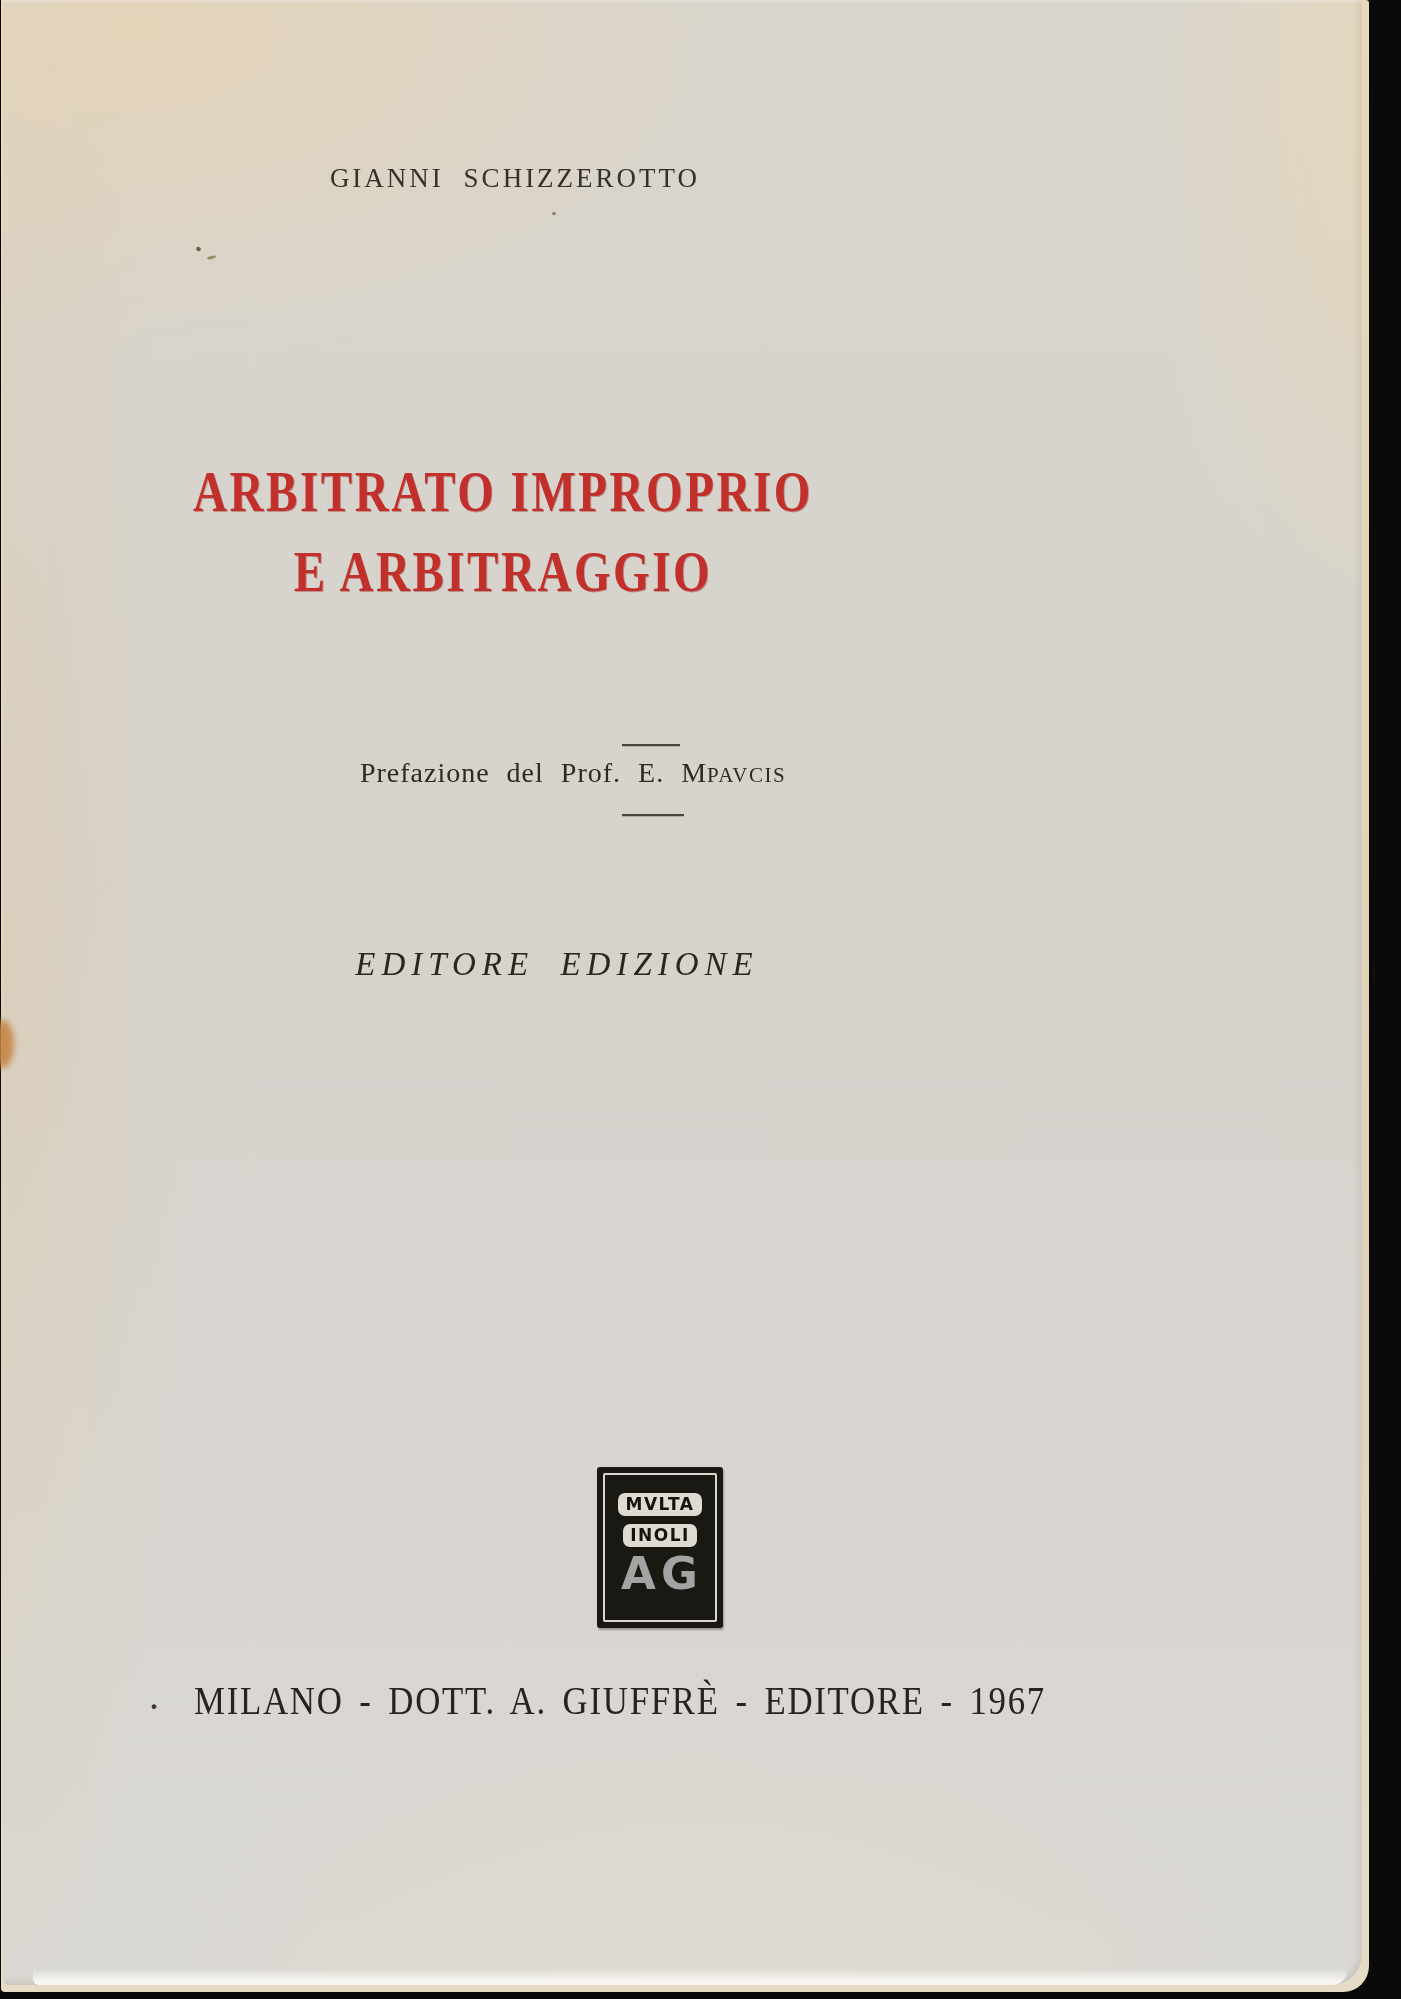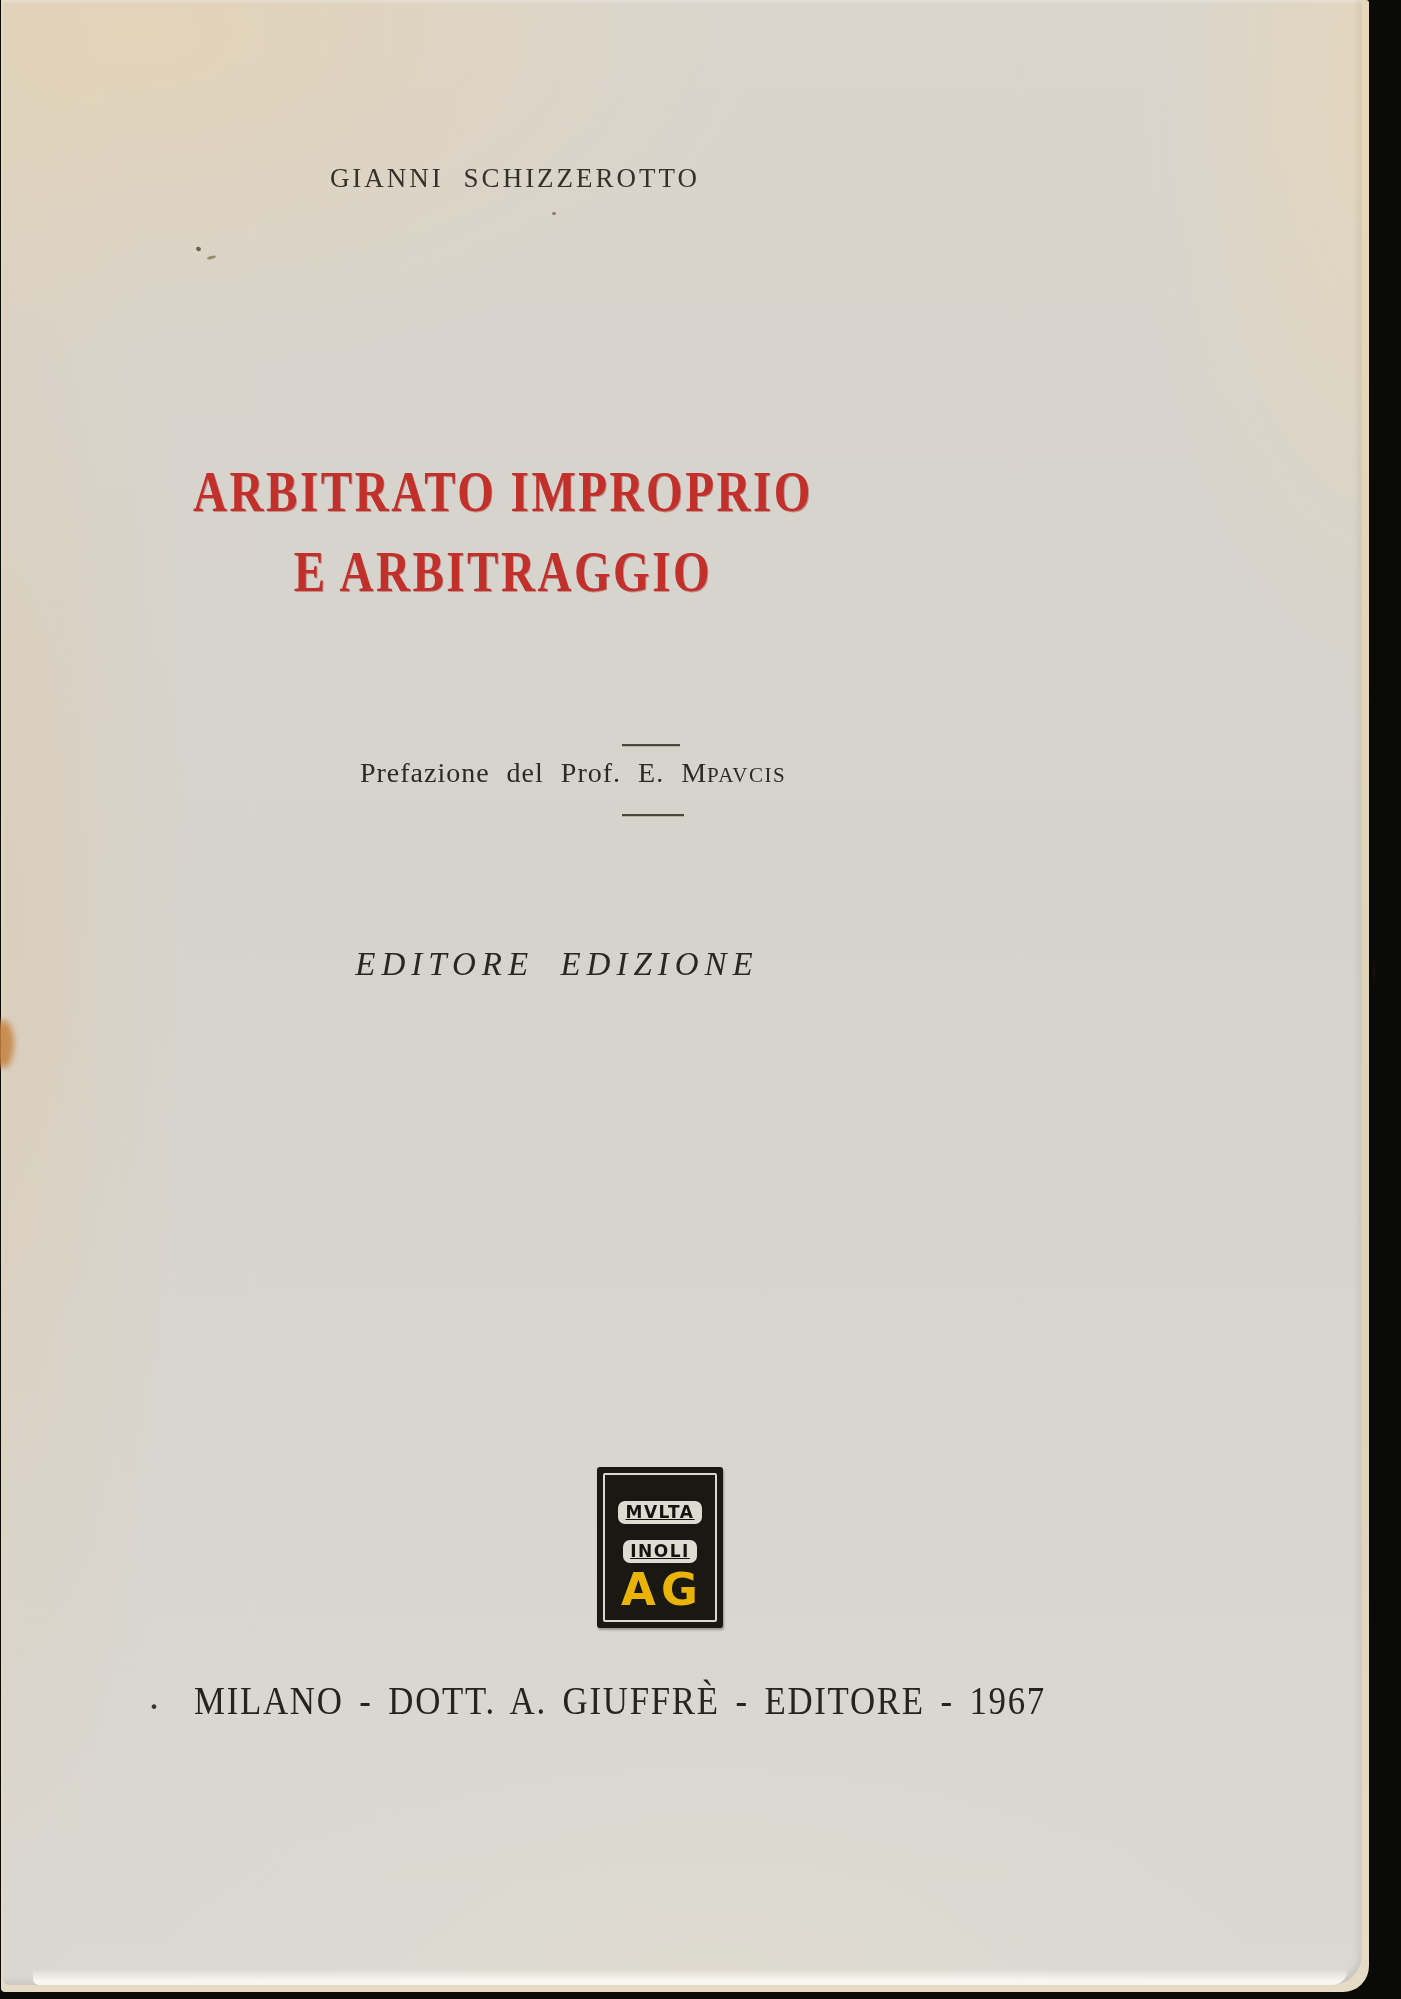--- a/index.html
+++ b/index.html
@@ -88,27 +88,26 @@
     border: 2.5px solid #dad7ce; border-radius: 2px;
   }
   .logo-inner {
     position: absolute; inset: 9px;
     display: flex; flex-direction: column; align-items: center;
     padding-top: 9px; box-sizing: border-box;
     font-family: "DejaVu Sans", "Liberation Sans", sans-serif;
   }
   .logo-badge {
     background: #dedbd2; color: #14130e;
-    border-radius: 7px; padding: 1px 7px 2px 7px; margin-top: 16px;
+    border-radius: 7px; padding: 1px 7px 2px 7px; margin-top: 8px;
     font-size: 17px; font-weight: bold; letter-spacing: 1.5px; line-height: 20px;
     white-space: nowrap;
-    text-decoration: underline;
   }
   .logo-monogram {
-    color: #eab308; font-size: 45px; font-weight: bold;
+    color: #a3a3a3; font-size: 45px; font-weight: bold;
     letter-spacing: 5px; line-height: 48px; margin-top: 3px; margin-left: 4px;
   }
 
   .imprint {
     left: 67px; width: 1100px; top: 1677px;
     font-size: 40px; letter-spacing: 2px; word-spacing: 6px;
     color: #272420;
     transform: scaleX(0.87); transform-origin: 50% 50%;
   }
   .stray-mark {

